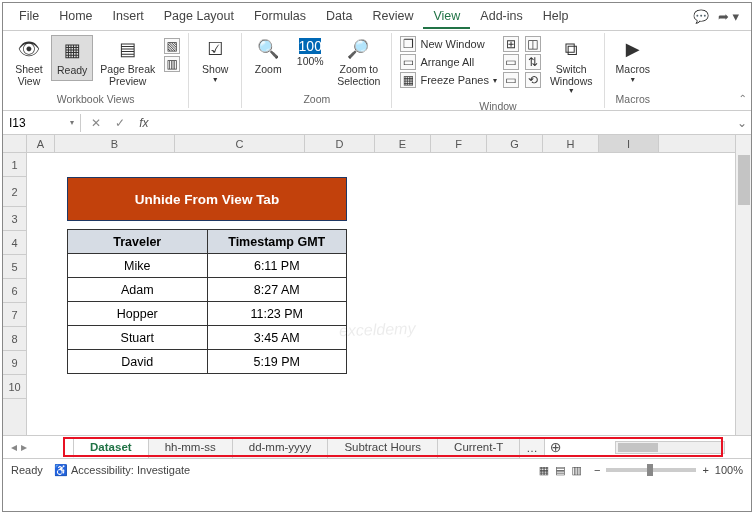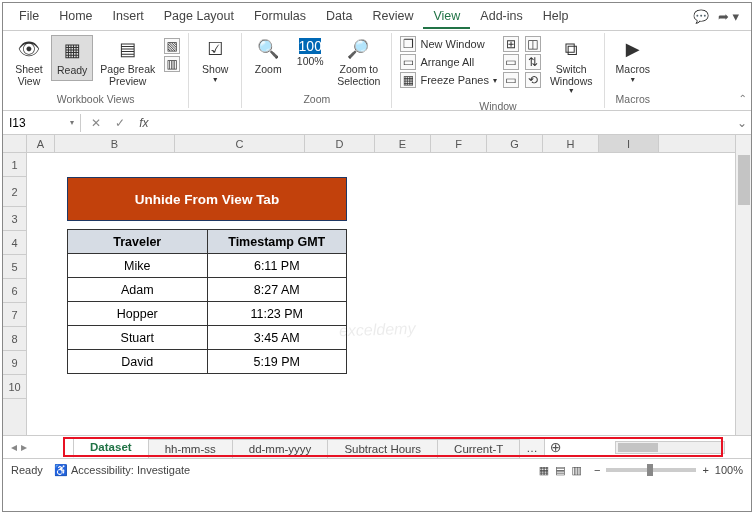--- a/index.html
+++ b/index.html
@@ -52,21 +52,21 @@
 .col-trav { width: 50%; }
 .col-ts { width: 50%; }
 
 .vscroll { position: absolute; right: 0; top: 0; bottom: 0; width: 16px; background: #f0f0f0; border-left: 1px solid #ccc; }
 .vscroll .thumb { position: absolute; top: 20px; width: 12px; left: 2px; height: 50px; background: #c4c4c4; }
 
 
 .tab-strip { height: 24px; display: flex; align-items: center; border-top: 1px solid #ccc; border-bottom: 1px solid #ccc; padding: 0 4px; gap: 0; position: relative; }
 .tab-strip .navs { display: flex; gap: 4px; color: #888; padding: 0 4px; }
 .red-box { position: absolute; left: 60px; right: 28px; top: 1px; bottom: 1px; border: 2px solid #e81123; pointer-events: none; }
-.sheet-tabs { display: flex; margin-left: 42px; align-items: flex-end; }
+.sheet-tabs { display: flex; margin-left: 42px; }
 .sheet-tab { padding: 3px 16px; border: 1px solid #ccc; border-bottom: none; background: #f3f3f3; font-size: 11.5px; color: #444; margin-right: -1px; cursor: pointer; }
 .sheet-tab.active { background: #fff; color: #217346; font-weight: 700; border-bottom: 2px solid #fff; }
 .sheet-tab.scrollmore { padding: 3px 6px; }
 .plus-tab { padding: 2px 6px; color: #555; font-size: 14px; }
 .hscroll { position: absolute; right: 26px; top: 5px; width: 110px; height: 13px; background: #f0f0f0; border: 1px solid #ccc; }
 .hscroll::after { content: ''; position: absolute; left: 2px; top: 1px; width: 40px; height: 9px; background: #c4c4c4; }
 
 
 .status-bar { display: flex; align-items: center; height: 22px; padding: 0 8px; font-size: 11px; color: #444; gap: 12px; }
 .status-bar .views { display: flex; gap: 6px; margin-left: auto; }

